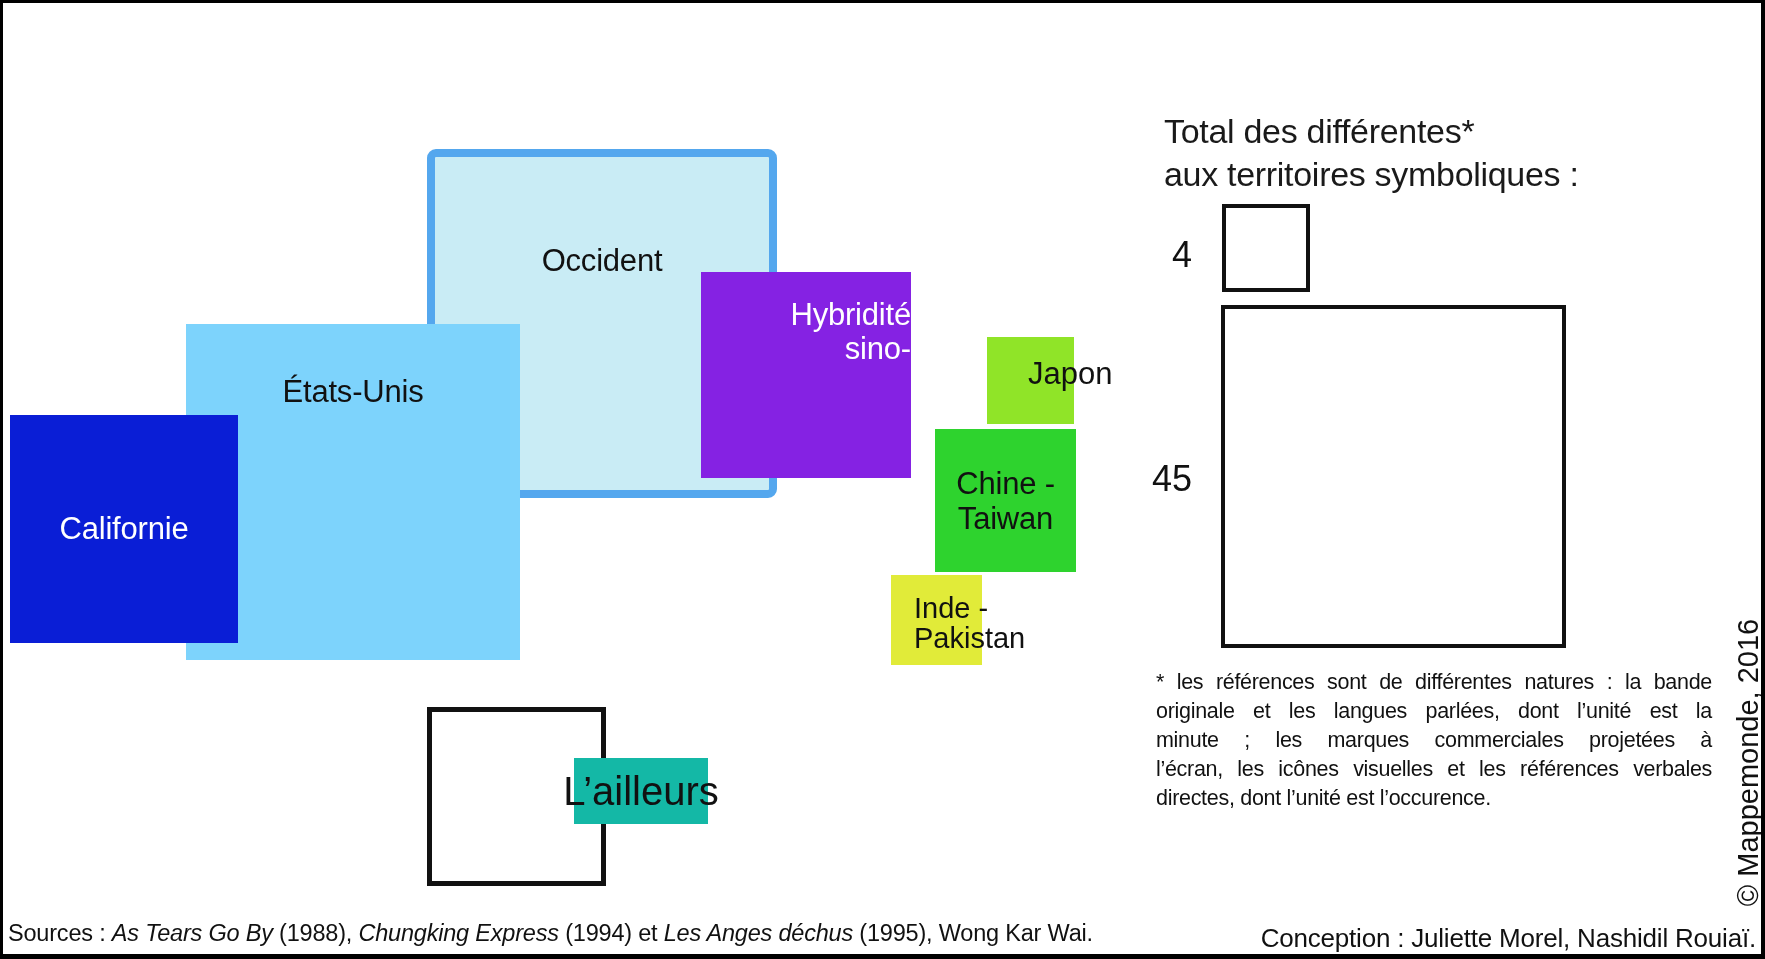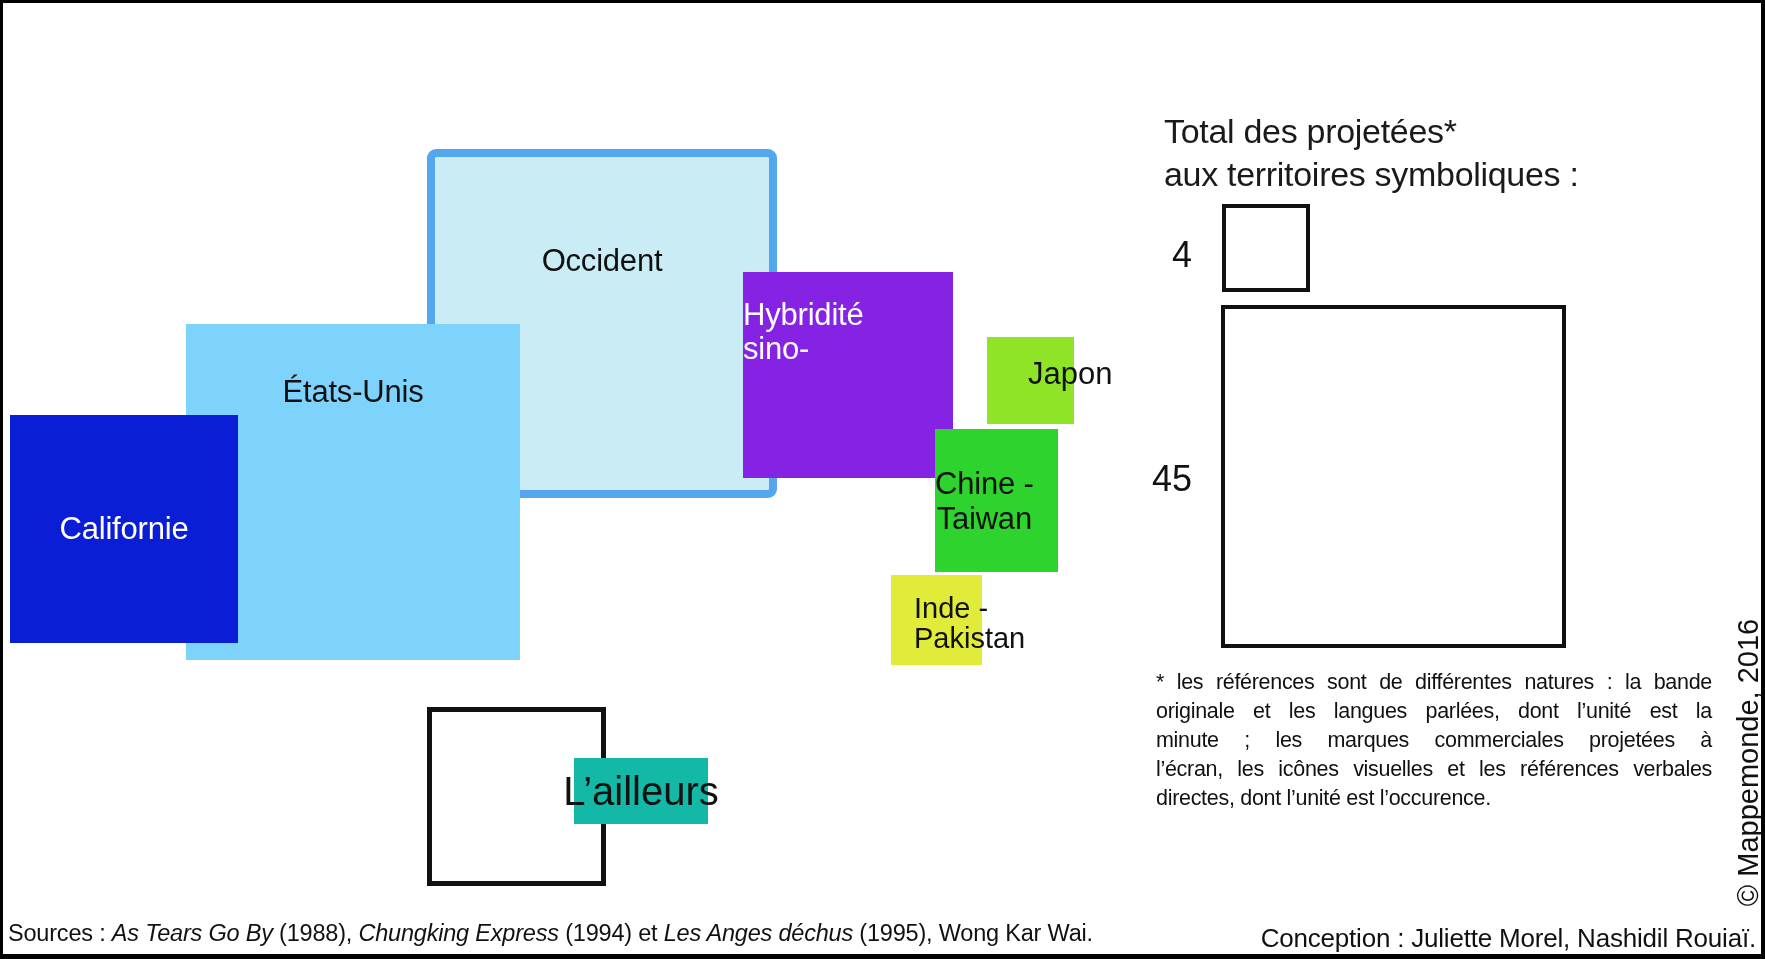--- a/index.html
+++ b/index.html
@@ -11,25 +11,25 @@
   .sq{position:absolute; box-sizing:border-box;}
   .lbl{font-size:31px; letter-spacing:-0.2px; white-space:nowrap;}
   .dark{color:#111111;} .light{color:#ffffff;}
 
   
   #sq-occident{left:427px; top:149px; width:350px; height:349px; border:8px solid; border-radius:9px; z-index:1; display:flex; justify-content:center;}
   #sq-occident .lbl{margin-top:86px;}
   #sq-etats{left:186px; top:324px; width:334px; height:336px; z-index:2; display:flex; justify-content:center;}
   #sq-etats .lbl{margin-top:50px;}
   #sq-cal{left:10px; top:415px; width:228px; height:228px; z-index:3; display:flex; align-items:center; justify-content:center;}
-  #sq-hyb{left:743px; top:272px; width:210px; height:206px; z-index:2; text-align:left;}
+  #sq-hyb{left:701px; top:272px; width:210px; height:206px; z-index:2; text-align:right;}
   #sq-hyb .multi{margin-top:26px; line-height:34px;}
   #sq-japon{left:987px; top:337px; width:87px; height:87px; z-index:1;}
   #japon-label{position:absolute; left:1028px; top:356px; z-index:4; font-size:31px; white-space:nowrap;}
-  #sq-chine{left:935px; top:429px; width:123px; height:143px; z-index:3; display:flex; align-items:center; justify-content:flex-start; text-align:center;}
+  #sq-chine{left:935px; top:429px; width:141px; height:143px; z-index:3; display:flex; align-items:center; justify-content:center; text-align:center;}
   #sq-chine .multi{line-height:35px;}
   #sq-inde{left:891px; top:575px; width:91px; height:90px; z-index:1;}
   #inde-label{position:absolute; left:914px; top:593px; z-index:4; font-size:29px; line-height:30px; white-space:nowrap;}
   #sq-ailleurs{left:427px; top:707px; width:179px; height:179px; border:5px solid #111; background:transparent; z-index:1;}
   #ailleurs-label{position:absolute; left:574px; top:758px; width:134px; height:66px; background:#14b8a6; z-index:2;
     display:flex; align-items:center; justify-content:center; font-size:40px; white-space:nowrap;}
 
   
   #legend-title{position:absolute; left:1164px; top:110px; font-size:34px; line-height:43px; letter-spacing:-0.3px; color:#1a1a1a; white-space:nowrap;}
   #legend-sq-small{left:1222px; top:204px; width:88px; height:88px; border:4px solid #111; background:#fff;}
@@ -84,21 +84,21 @@
   <div class="sq" id="sq-inde" style="background-color: rgb(225, 235, 57);"></div>
   <div id="inde-label">
     <div>Inde -</div>
     <div>Pakistan</div>
   </div>
 
   <div class="sq" id="sq-ailleurs" style="border-color: rgb(17, 17, 17);"></div>
   <div id="ailleurs-label">L’ailleurs</div>
 
   <div id="legend-title">
-    <div>Total des projetées*</div>
+    <div>Total des différentes*</div>
     <div>aux territoires symboliques :</div>
   </div>
 
   <div id="legend-val-4">4</div>
   <div class="sq" id="legend-sq-small"></div>
 
   <div id="legend-val-45">45</div>
   <div class="sq" id="legend-sq-big"></div>
 
   <div id="legend-footnote">

